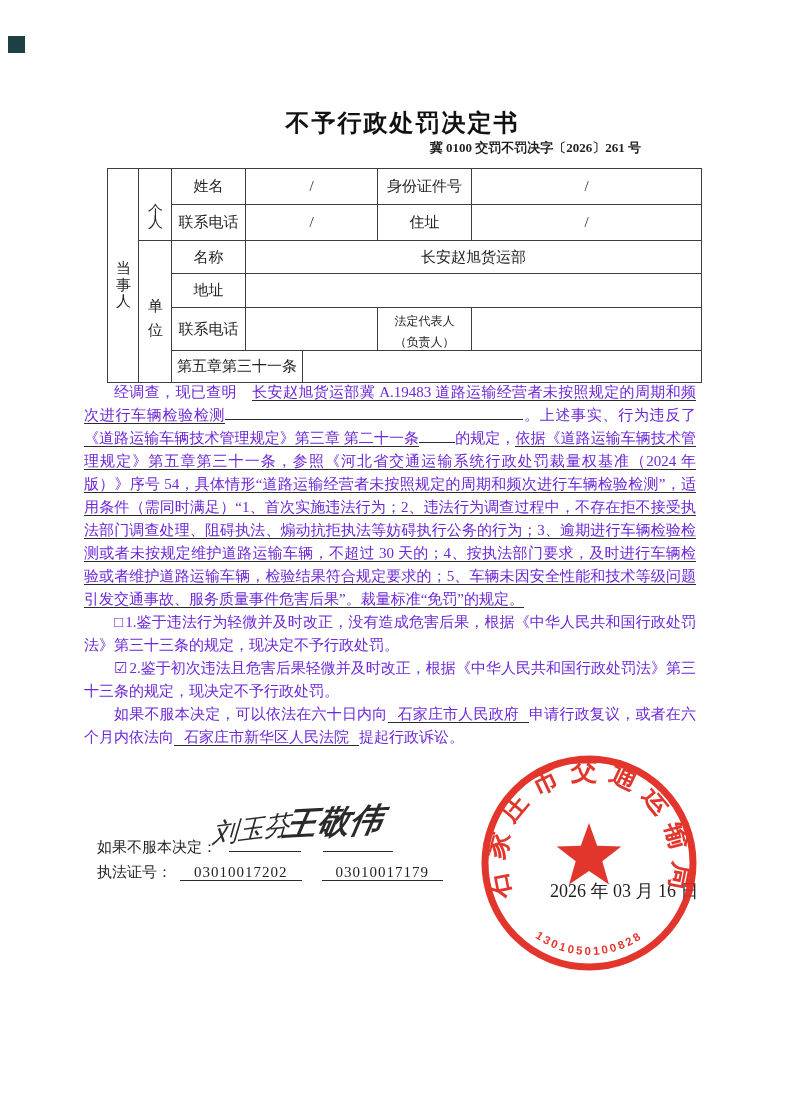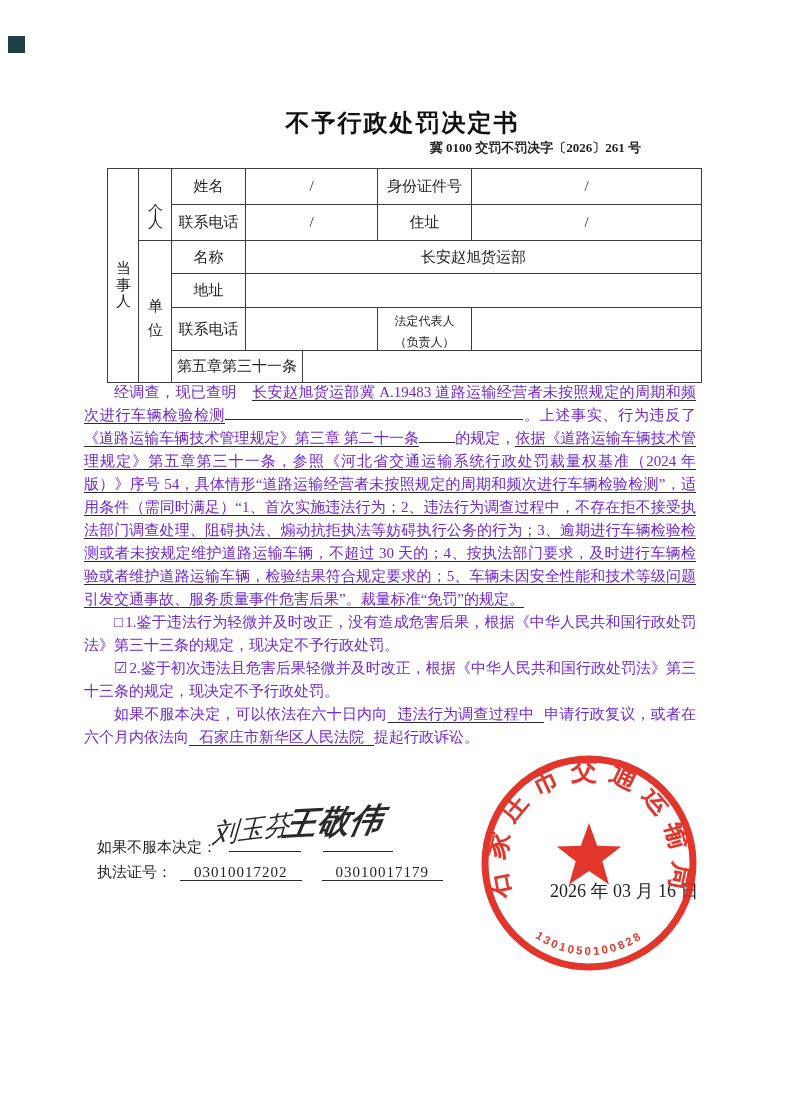--- a/index.html
+++ b/index.html
@@ -99,21 +99,21 @@
       <td colspan="2">第五章第三十一条</td>
       <td colspan="3" class="val-left"></td>
     </tr>
   </tbody>
     </table>
 
   <div class="body">
     <p><span>经调查，现已查明</span>　<span class="u">长安赵旭货运部冀 A.19483 道路运输经营者未按照规定的周期和频次进行车辆检验检测</span><span class="fill w298"></span><span>。上述事实、行为违反了</span><span class="u">《道路运输车辆技术管理规定》第三章 第二十一条</span><span class="fill w36"></span><span>的规定，</span><span class="u">依据《道路运输车辆技术管理规定》第五章第三十一条，参照《河北省交通运输系统行政处罚裁量权基准（2024 年版）》序号 54，具体情形“道路运输经营者未按照规定的周期和频次进行车辆检验检测”，适用条件（需同时满足）“1、首次实施违法行为；2、违法行为调查过程中，不存在拒不接受执法部门调查处理、阻碍执法、煽动抗拒执法等妨碍执行公务的行为；3、逾期进行车辆检验检测或者未按规定维护道路运输车辆，不超过 30 天的；4、按执法部门要求，及时进行车辆检验或者维护道路运输车辆，检验结果符合规定要求的；5、车辆未因安全性能和技术等级问题引发交通事故、服务质量事件危害后果”。裁量标准“免罚”的规定。</span></p>
     <p><span class="box">□</span><span>1.鉴于违法行为轻微并及时改正，没有造成危害后果，根据《中华人民共和国行政处罚法》第三十三条的规定，现决定不予行政处罚。</span></p>
     <p><span class="box">☑</span><span>2.鉴于初次违法且危害后果轻微并及时改正，根据《中华人民共和国行政处罚法》第三十三条的规定，现决定不予行政处罚。</span></p>
-    <p><span>如果不服本决定，可以依法在六十日内向</span><span class="ufill">违法行为调查过程中</span><span>申请行政复议，或者在六个月内依法向</span><span class="ufill">石家庄市新华区人民法院</span><span>提起行政诉讼。</span></p>
+    <p><span>如果不服本决定，可以依法在六十日内向</span><span class="ufill">石家庄市人民政府</span><span>申请行政复议，或者在六个月内依法向</span><span class="ufill">石家庄市新华区人民法院</span><span>提起行政诉讼。</span></p>
   </div>
 
   <div class="sigline1"><span>如果不服本决定：</span><span class="sfill sf1"></span><span class="sfill sf2"></span></div>
   <div class="sigline2"><span>执法证号：</span><span class="num">03010017202</span><span class="num num2">03010017179</span></div>
 
   <span class="sig sig1">刘玉芬</span>
   <span class="sig sig2">王敬伟</span>
 
   <div class="date">2026 年 03 月 16 日</div>
 

